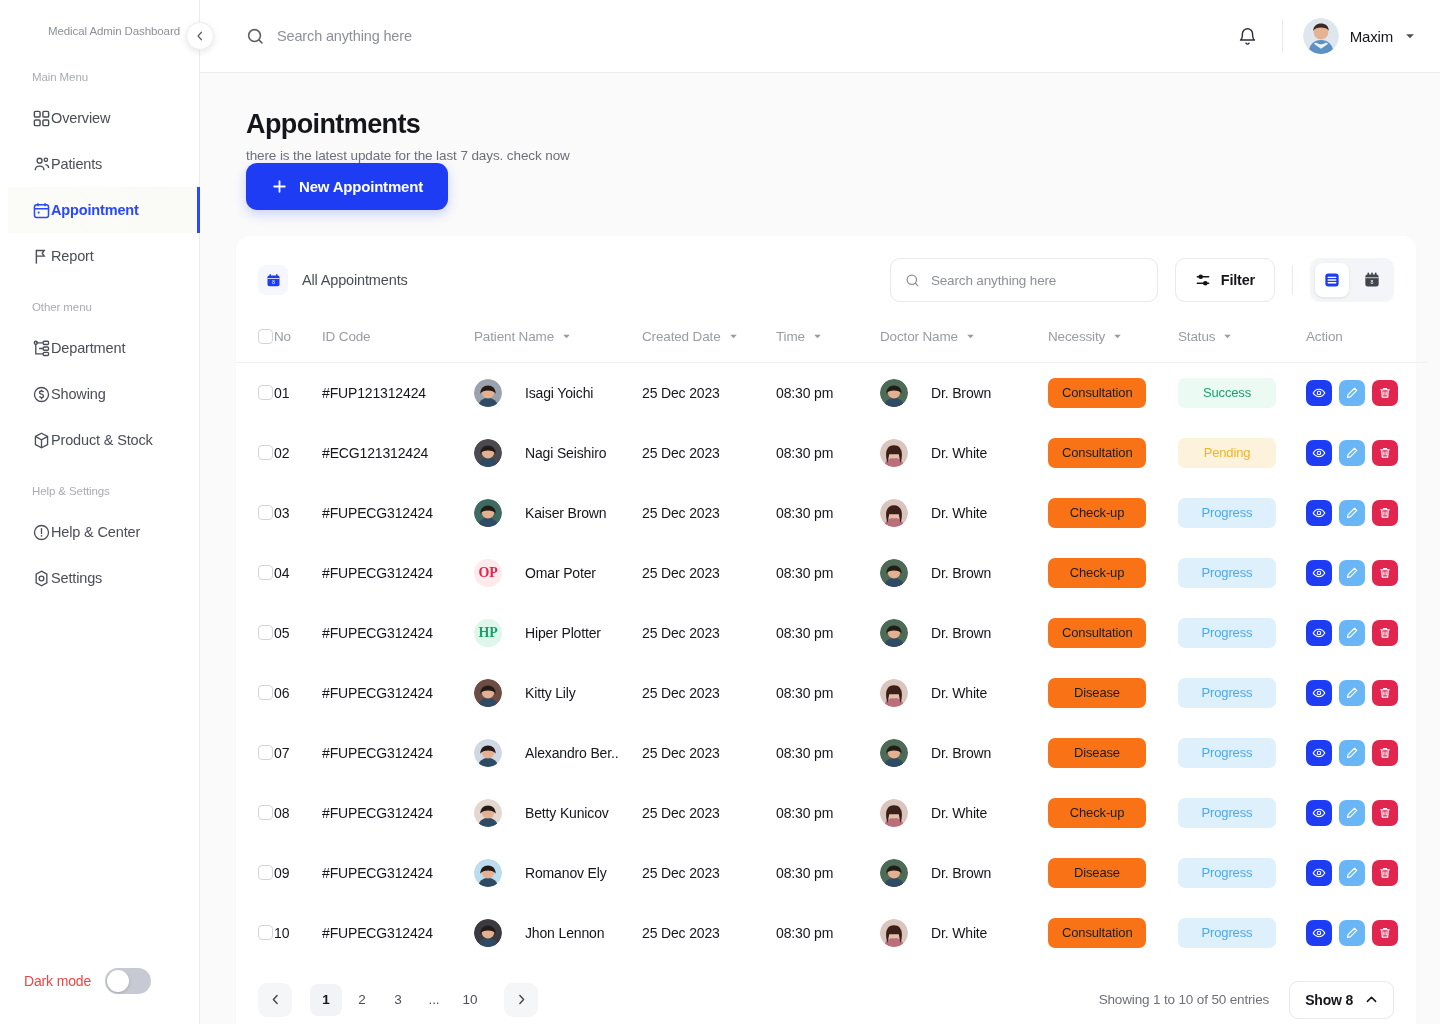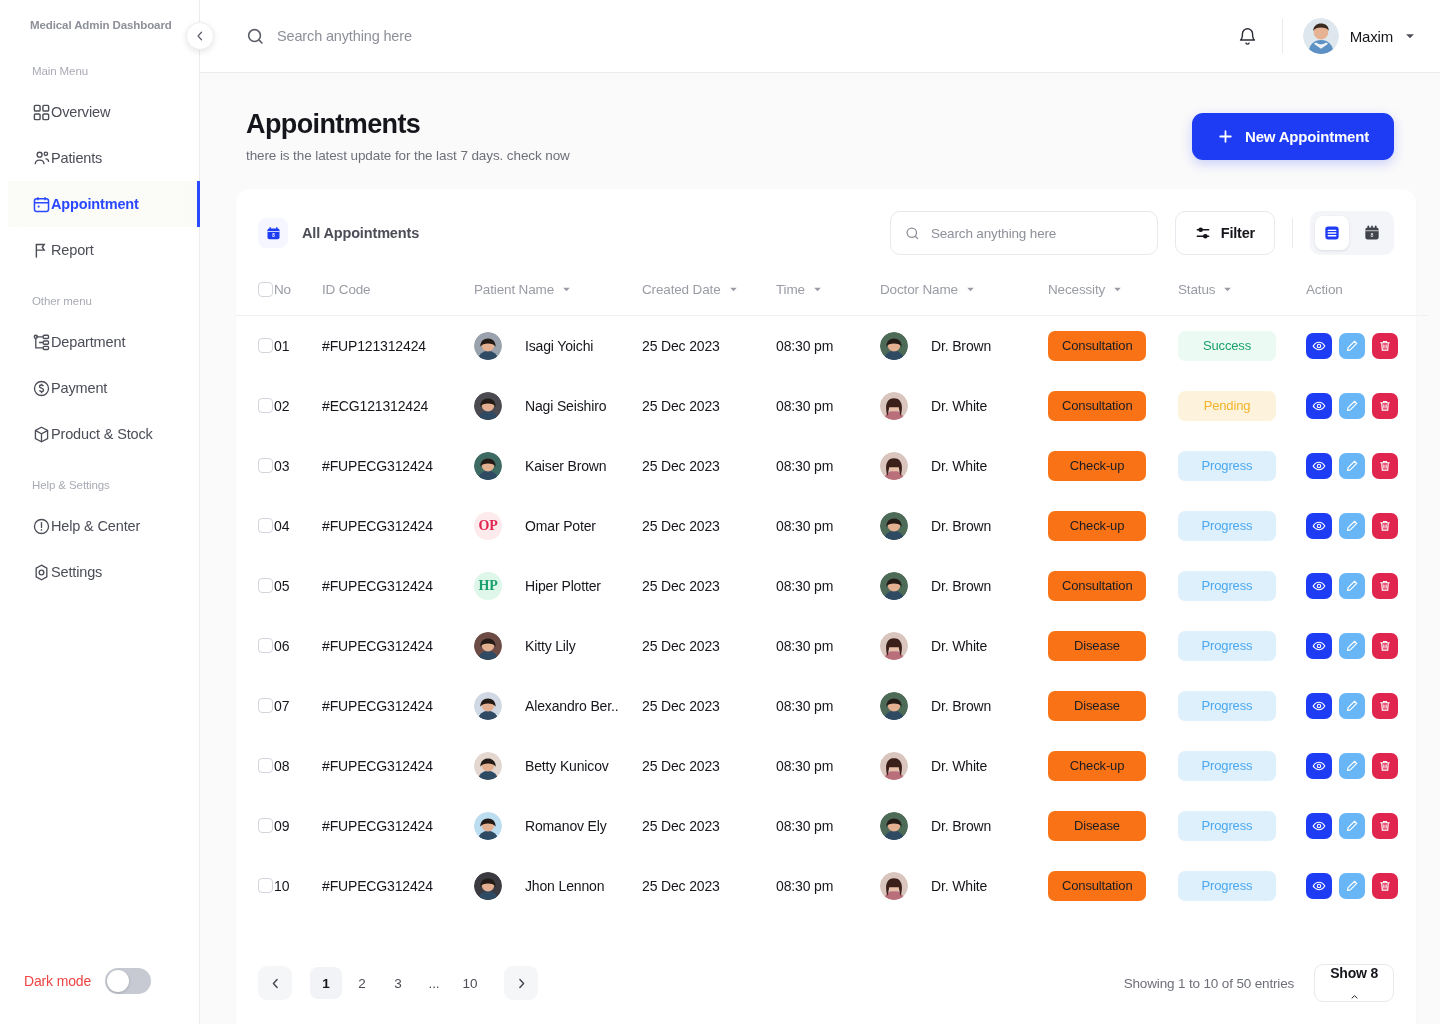--- a/index.html
+++ b/index.html
@@ -20,21 +20,21 @@
     flex: 0 0 200px;
     position: relative;
     z-index: 5;
   }
   .brand { padding: 18px 0 0 0; text-align: left; }
   .brand-row { display: flex; align-items: center; gap: 8px; padding-left: 32px; }
   .logo-heart { width: 34px; height: 32px; flex: 0 0 34px; }
   .brand-name { font-size: 23px; letter-spacing: -0.4px; color: #15161c; white-space: nowrap; }
   .brand-name .light { font-weight: 400; }
   .brand-name .bold { font-weight: 700; }
-  .brand-sub { font-size: 11.5px; color: #8e9099; margin-top: 1px; padding-left: 30px; letter-spacing: -0.1px; font-weight: bold; }
+  .brand-sub { font-size: 11.5px; color: #8e9099; margin-top: 7px; padding-left: 48px; letter-spacing: -0.1px; }
 
   .nav { margin-top: 34px; margin-left: 8px; }
   .nav-section-label {
     font-size: 11.5px; color: #a9abb4; padding: 0 0 0 24px;
     margin-bottom: 12px; letter-spacing: -0.1px;
   }
   .nav-item {
     display: flex; align-items: center; gap: 0;
     height: 46px; padding-left: 24px;
     color: #4b4d57; font-size: 14.5px;
@@ -95,22 +95,23 @@
   .top-search input::placeholder { color: #8e9099; }
   .topbar-right { display: flex; align-items: center; gap: 0; }
   .bell-btn { width: 36px; height: 36px; display: flex; align-items: center; justify-content: center; cursor: pointer; }
   .divider-v { width: 1px; height: 34px; background: #e8e8ee; margin: 0 20px 0 16px; }
   .user-chip { display: flex; align-items: center; gap: 11px; cursor: pointer; }
   .avatar-img { width: 36px; height: 36px; border-radius: 50%; overflow: hidden; flex: 0 0 36px; }
   .user-name { font-size: 15px; color: #15161c; letter-spacing: -0.2px; }
 
   
   .page-head {
-    display: flex; align-items: center; justify-content: space-between;
+    display: flex; align-items: flex-start; justify-content: space-between;
     padding: 36px 46px 0 46px;
+    flex-direction: column;
   }
   .page-title { font-size: 27px; font-weight: 700; color: #15161c; letter-spacing: -0.6px; }
   .page-sub { font-size: 13.5px; color: #6e7079; margin-top: 8px; letter-spacing: -0.1px; }
   .new-btn {
     background: #1f3cf5; color: #fff; border: none;
     height: 47px; padding: 0 25px; border-radius: 11px;
     font-size: 15px; font-weight: 600; cursor: pointer;
     display: flex; align-items: center; gap: 11px;
     font-family: "Liberation Sans", sans-serif; letter-spacing: -0.2px;
     box-shadow: 0 4px 12px rgba(31,60,245,.22);
@@ -121,21 +122,21 @@
     margin: 26px 24px 0 36px; background: #ffffff;
     border-radius: 14px 14px 0 0;
     flex: 1; display: flex; flex-direction: column;
     box-shadow: 0 1px 2px rgba(16,24,40,.04);
     min-height: 0;
   }
   .card-toolbar {
     display: flex; align-items: center; justify-content: space-between;
     padding: 22px 22px 18px 22px;
   }
-  .chip-left { display: flex; align-items: center; gap: 14px; font-weight: bold; }
+  .chip-left { display: flex; align-items: center; gap: 14px; }
   .chip-ico {
     width: 30px; height: 30px; border-radius: 8px; background: #f5f6ff;
     display: flex; align-items: center; justify-content: center;
   }
   .chip-label { font-size: 14.5px; color: #4b4d57; letter-spacing: -0.15px; }
   .tools-right { display: flex; align-items: center; gap: 17px; }
   .search-box {
     width: 268px; height: 44px; border: 1px solid #e8e8ee;
     border-radius: 10px; display: flex; align-items: center;
     gap: 11px; padding: 0 14px; background: #fff;
@@ -233,21 +234,21 @@
     font-family: "Liberation Sans", sans-serif; letter-spacing: -0.1px;
     display: flex; align-items: center; justify-content: center; padding: 0 6px;
   }
   .pg.active { background: #f2f3f6; color: #15161c; font-weight: 600; }
   .footer-right { display: flex; align-items: center; gap: 20px; }
   .entries { font-size: 13.5px; color: #6e7079; letter-spacing: -0.15px; }
   .show-btn {
     height: 38px; padding: 0 15px; border: 1px solid #e8e8ee; border-radius: 9px;
     background: #fff; cursor: pointer; display: flex; align-items: center; gap: 12px;
     font-size: 14px; color: #15161c; font-family: "Liberation Sans", sans-serif;
-    font-weight: 600; letter-spacing: -0.2px; flex-direction: column;
+    font-weight: 600; letter-spacing: -0.2px;
   }
 </style>
 </head>
 <body>
 
 <div class="app">
 
   <aside class="sidebar">
     <div class="brand">
       <div class="brand-sub">Medical Admin Dashboard</div>
@@ -319,21 +320,21 @@
         <span>Department</span>
       </div>
 
       <div class="nav-item">
         <span class="ico">
           <svg viewBox="0 0 20 20" width="19" height="19" fill="none" stroke="#4b4d57" stroke-width="1.4">
             <circle cx="10" cy="10" r="7.4"></circle>
             <path d="M12.1 7.5c-.4-.8-1.2-1.2-2.1-1.2-1.2 0-2.1.7-2.1 1.7s.9 1.4 2.1 1.7c1.2.3 2.1.7 2.1 1.8s-.9 1.7-2.1 1.7c-1 0-1.8-.5-2.1-1.3M10 5.1v1.2M10 13.7v1.2"></path>
           </svg>
         </span>
-        <span>Payment</span>
+        <span>Showing</span>
       </div>
 
       <div class="nav-item">
         <span class="ico">
           <svg viewBox="0 0 20 20" width="19" height="19" fill="none" stroke="#4b4d57" stroke-width="1.4">
             <path d="M10 2.4l6.4 3.3v8.6L10 17.6 3.6 14.3V5.7z"></path>
             <path d="M3.8 5.9L10 9.2l6.2-3.3M10 9.2v8.2"></path>
           </svg>
         </span>
         <span>Product &amp; Stock</span>

